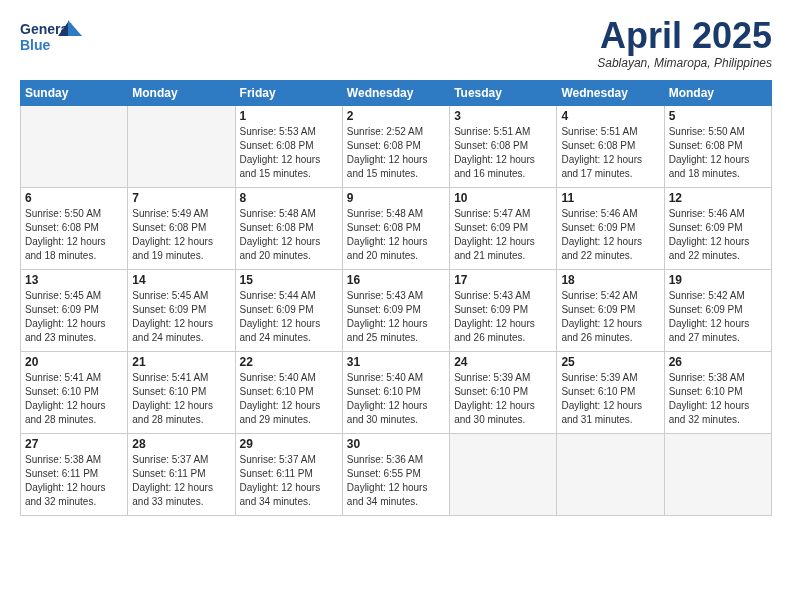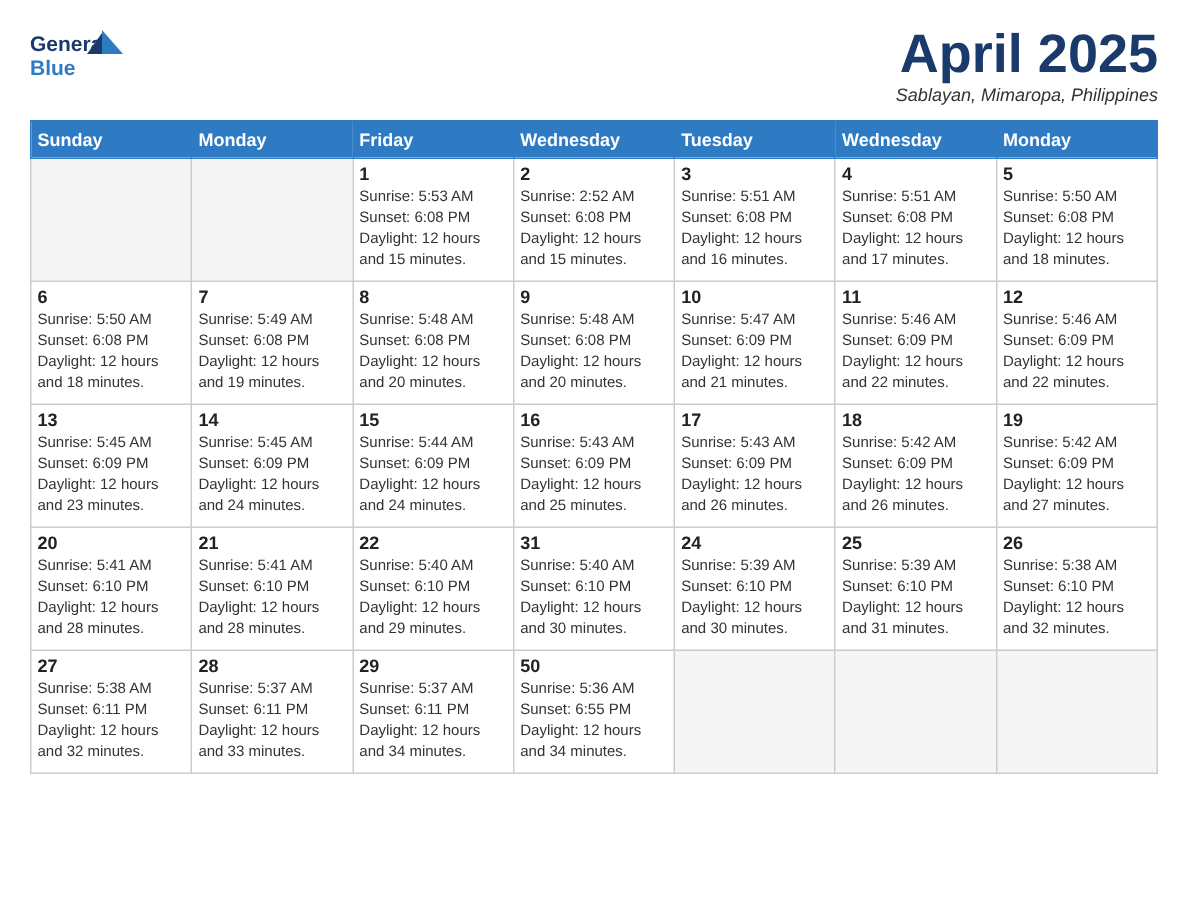--- a/index.html
+++ b/index.html
@@ -295,21 +295,21 @@
 Sunset: 6:11 PM
 Daylight: 12 hours and 33 minutes.</div>
           </td>
           <td>
             <span class="day-number">29</span>
             <div class="cell-info">Sunrise: 5:37 AM
 Sunset: 6:11 PM
 Daylight: 12 hours and 34 minutes.</div>
           </td>
           <td>
-            <span class="day-number">50</span>
+            <span class="day-number">30</span>
             <div class="cell-info">Sunrise: 5:36 AM
 Sunset: 6:55 PM
 Daylight: 12 hours and 34 minutes.</div>
           </td>
           <td class="empty"></td>
           <td class="empty"></td>
           <td class="empty"></td>
         </tr>
       </tbody>
   </table>

